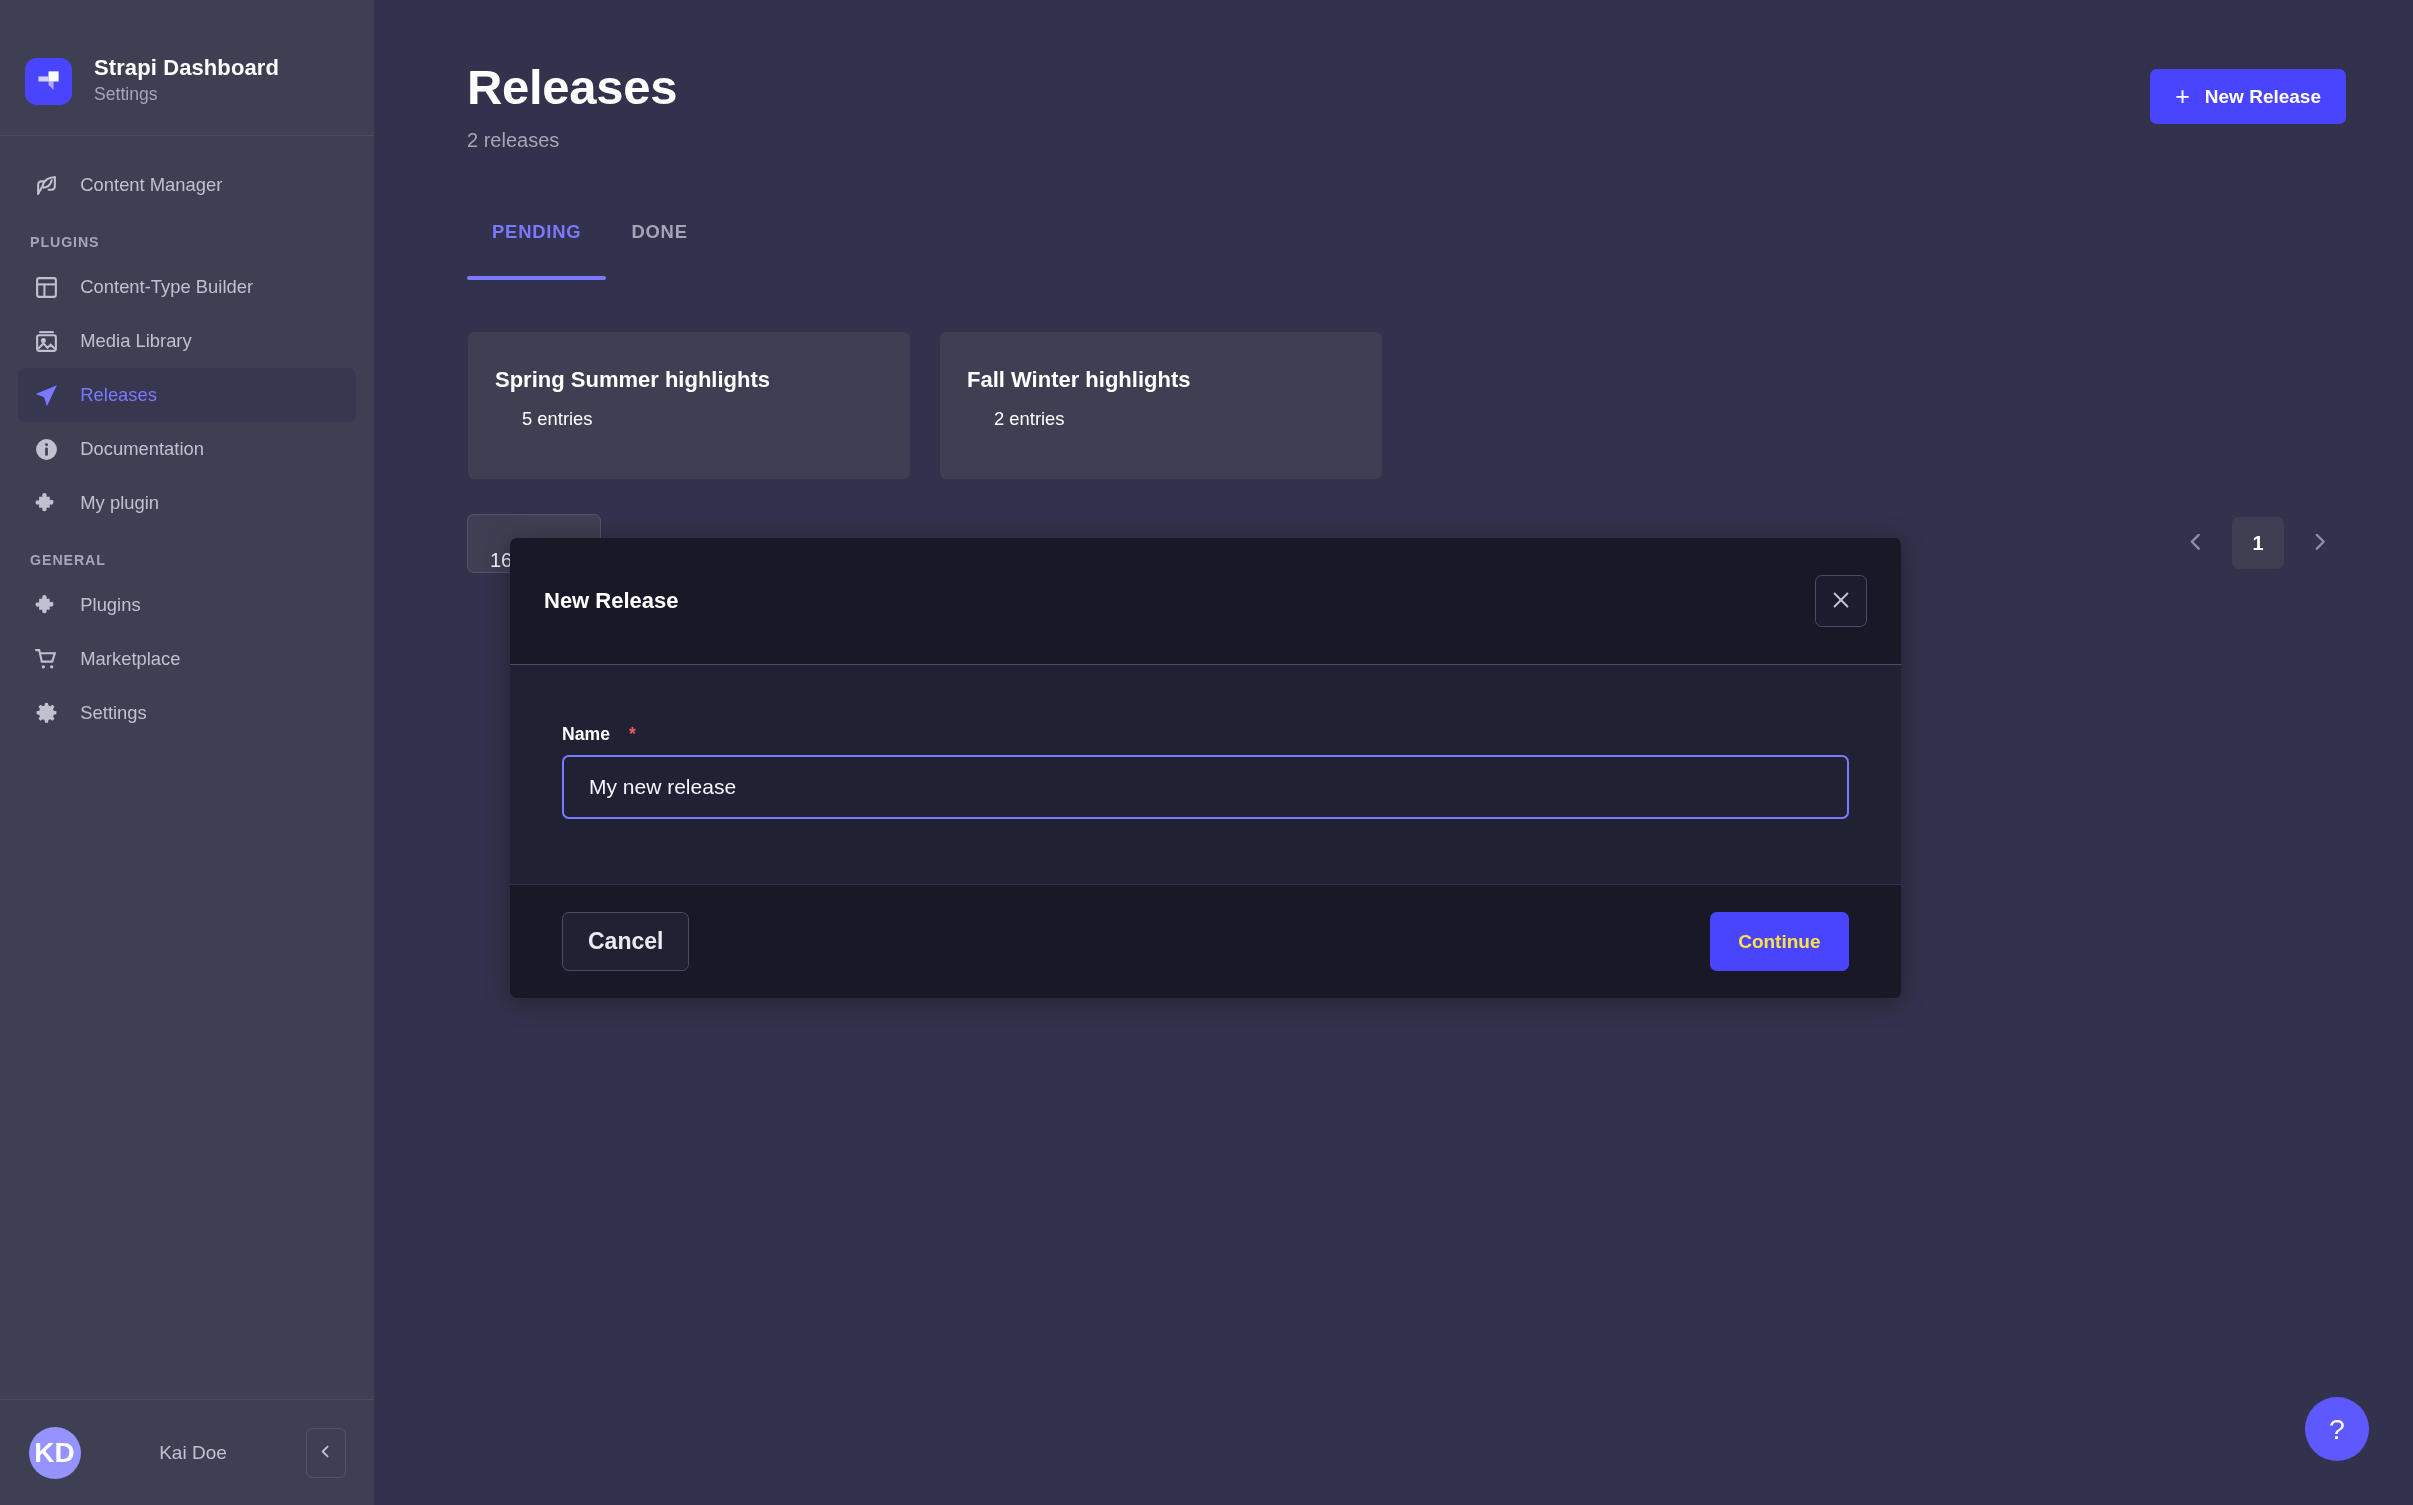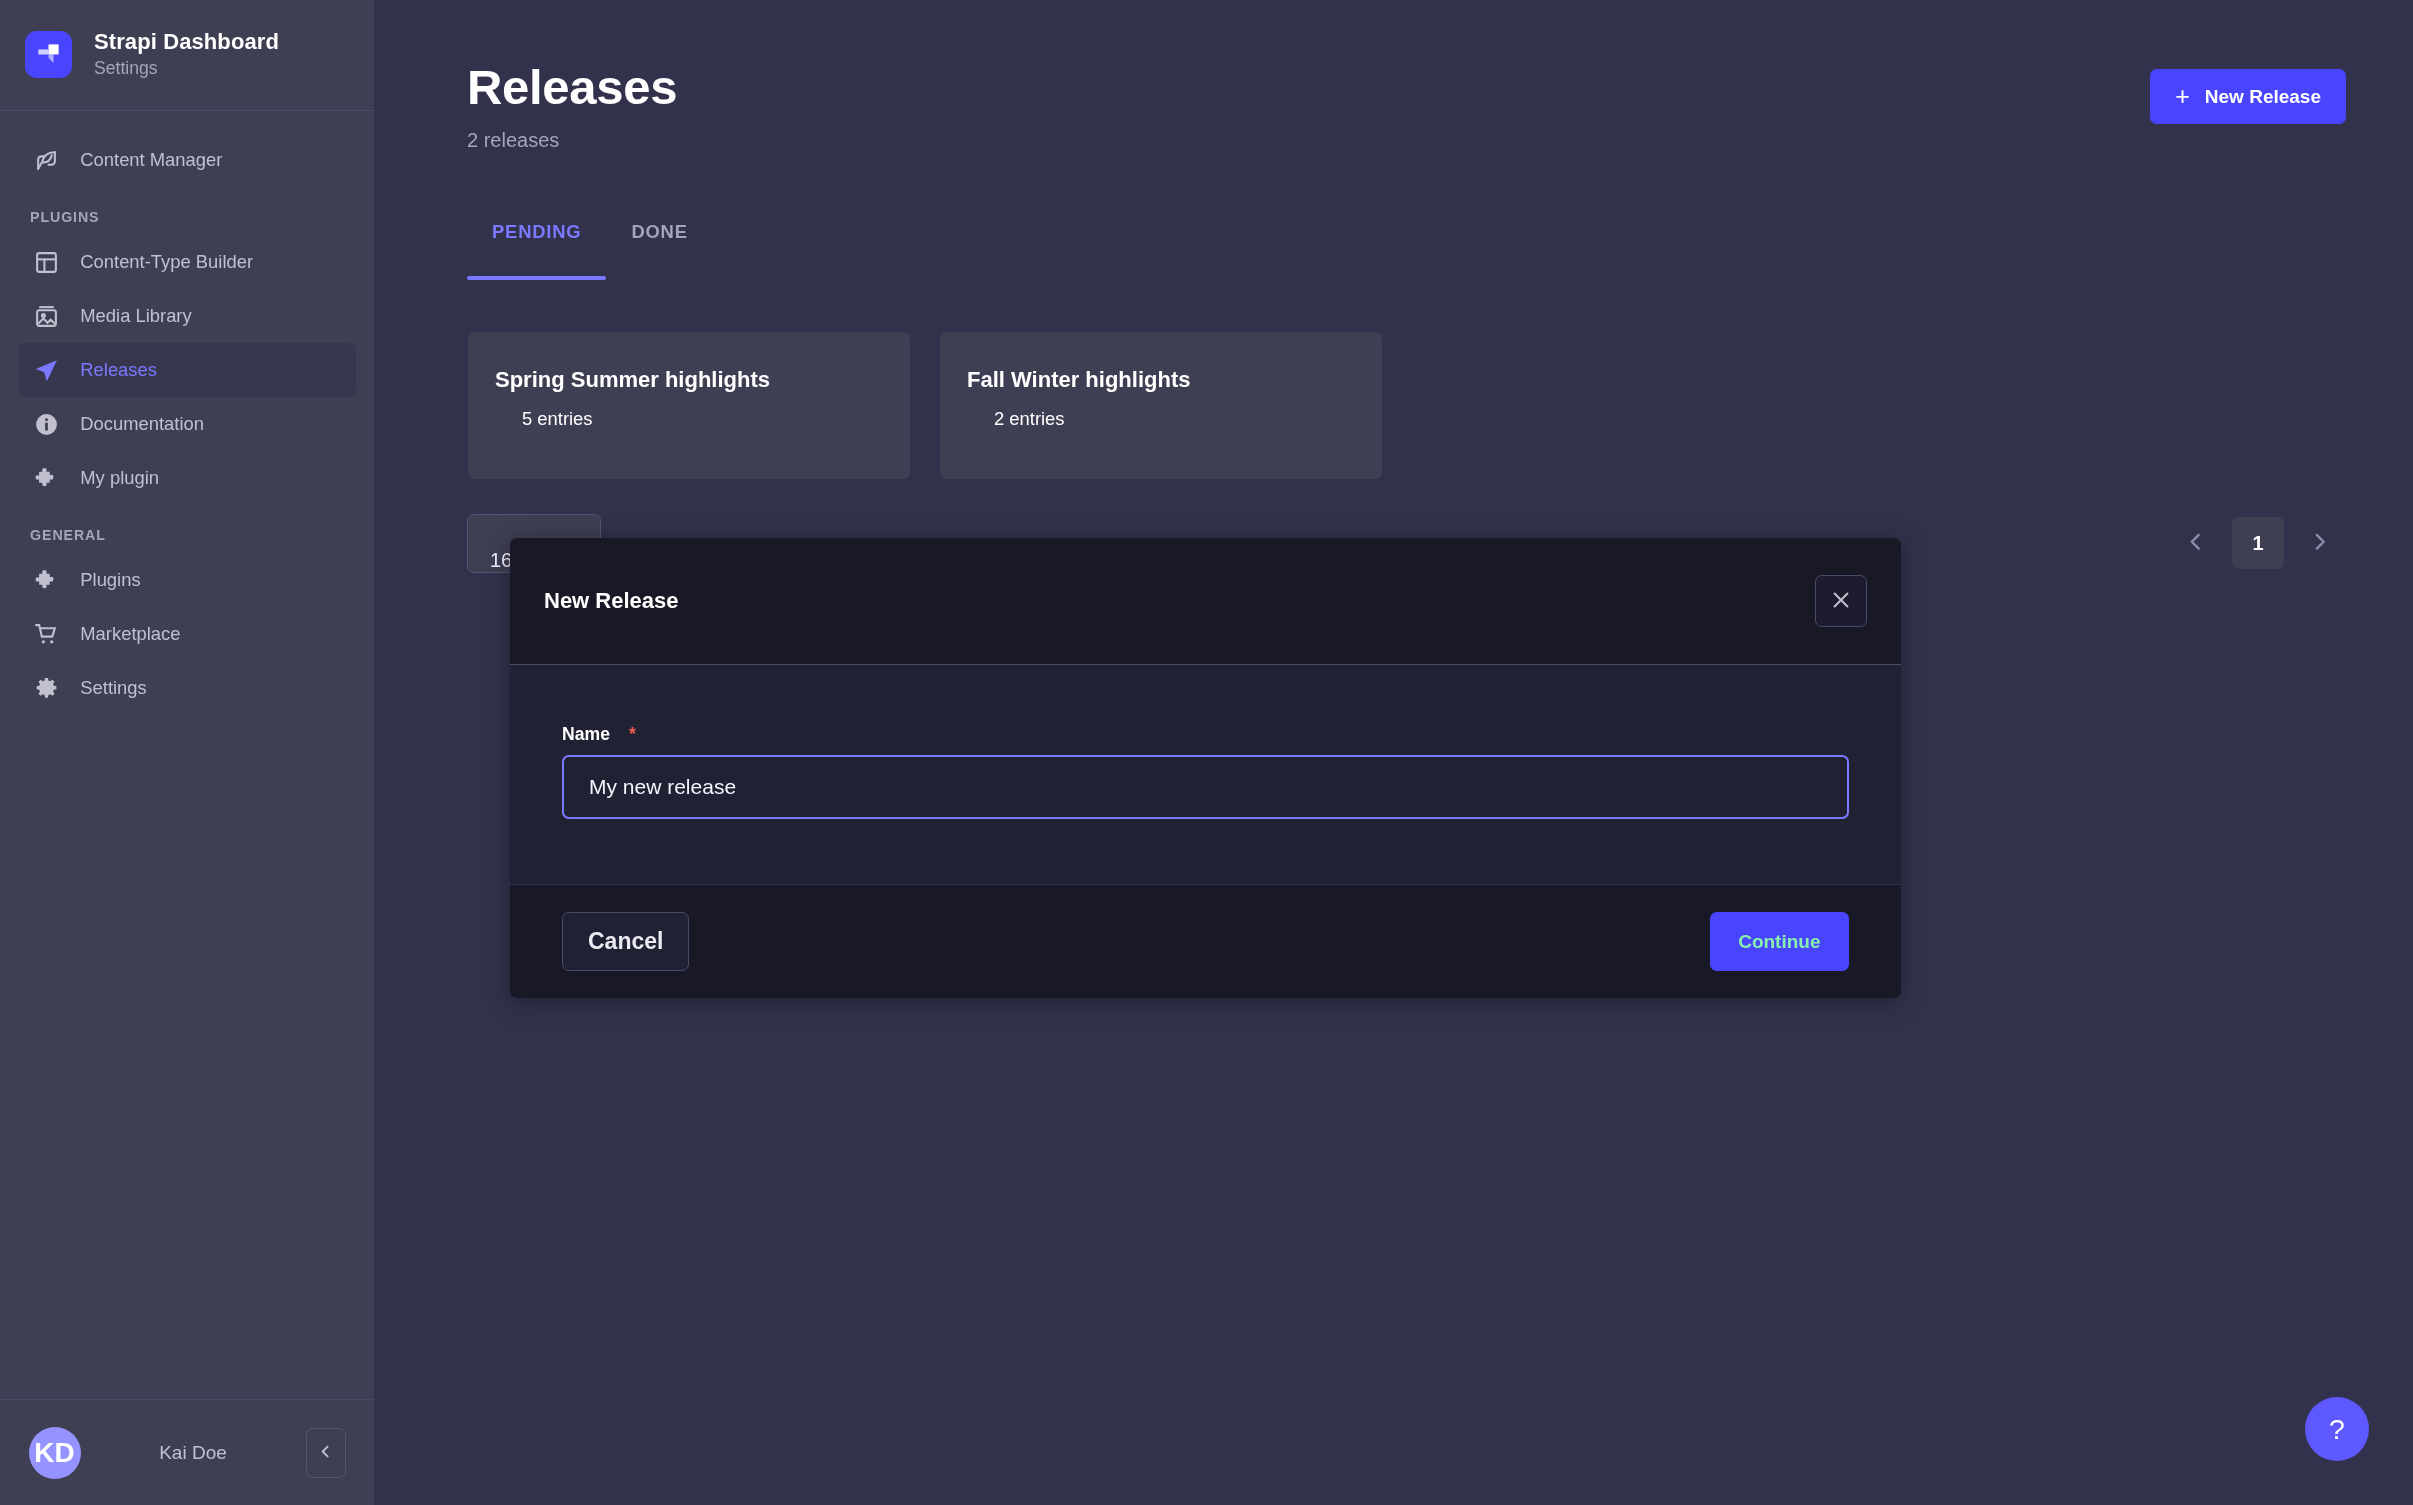--- a/index.html
+++ b/index.html
@@ -13,24 +13,24 @@
 
   
   .sidebar {
     width: 375px; height: 1505px;
     background: #3f3f54;
     border-right: 1.7px solid #32324d;
     display: flex; flex-direction: column;
     flex: 0 0 375px;
   }
   .brand {
-    display: flex; align-items: center; gap: 22px;
+    display: flex; align-items: flex-end; gap: 22px;
     padding: 28.5px 30px 30px 25px;
     border-bottom: 1.7px solid #4a4a6a;
-    height: 111px;
+    height: 136px;
   }
   .brand-logo {
     width: 47px; height: 47px; border-radius: 11.7px;
     background: #4945ff; position: relative; flex: 0 0 47px;
   }
   .brand-logo svg { position: absolute; left: 10px; top: 10px; }
   .brand-text { display: flex; flex-direction: column; gap: 3.4px; }
   .brand-title { font-size: 22px; font-weight: 700; color: #ffffff; letter-spacing: 0.1px; }
   .brand-sub { font-size: 17.6px; color: #a5a5ba; }
 
@@ -177,21 +177,21 @@
     padding: 0 52px; border-top: 1.7px solid #32324d;
   }
   .btn-secondary {
     height: 59px; padding: 0 25px; border-radius: 6.7px;
     border: 1.7px solid #4a4a6a; background: #212134;
     color: #eaeaf0; font-size: 23px; font-weight: 600; cursor: pointer;
     font-family: "Liberation Sans", sans-serif;
   }
   .btn-continue {
     height: 59px; padding: 0 28.5px; border-radius: 6.7px; border: none;
-    background: #4945ff; color: #86efac; font-size: 19px; font-weight: 600;
+    background: #4945ff; color: #fde047; font-size: 19px; font-weight: 600;
     cursor: pointer; font-family: "Liberation Sans", sans-serif;
   }
 </style>
 </head>
 <body>
 
 <div class="app">
 
   <aside class="sidebar">
 

